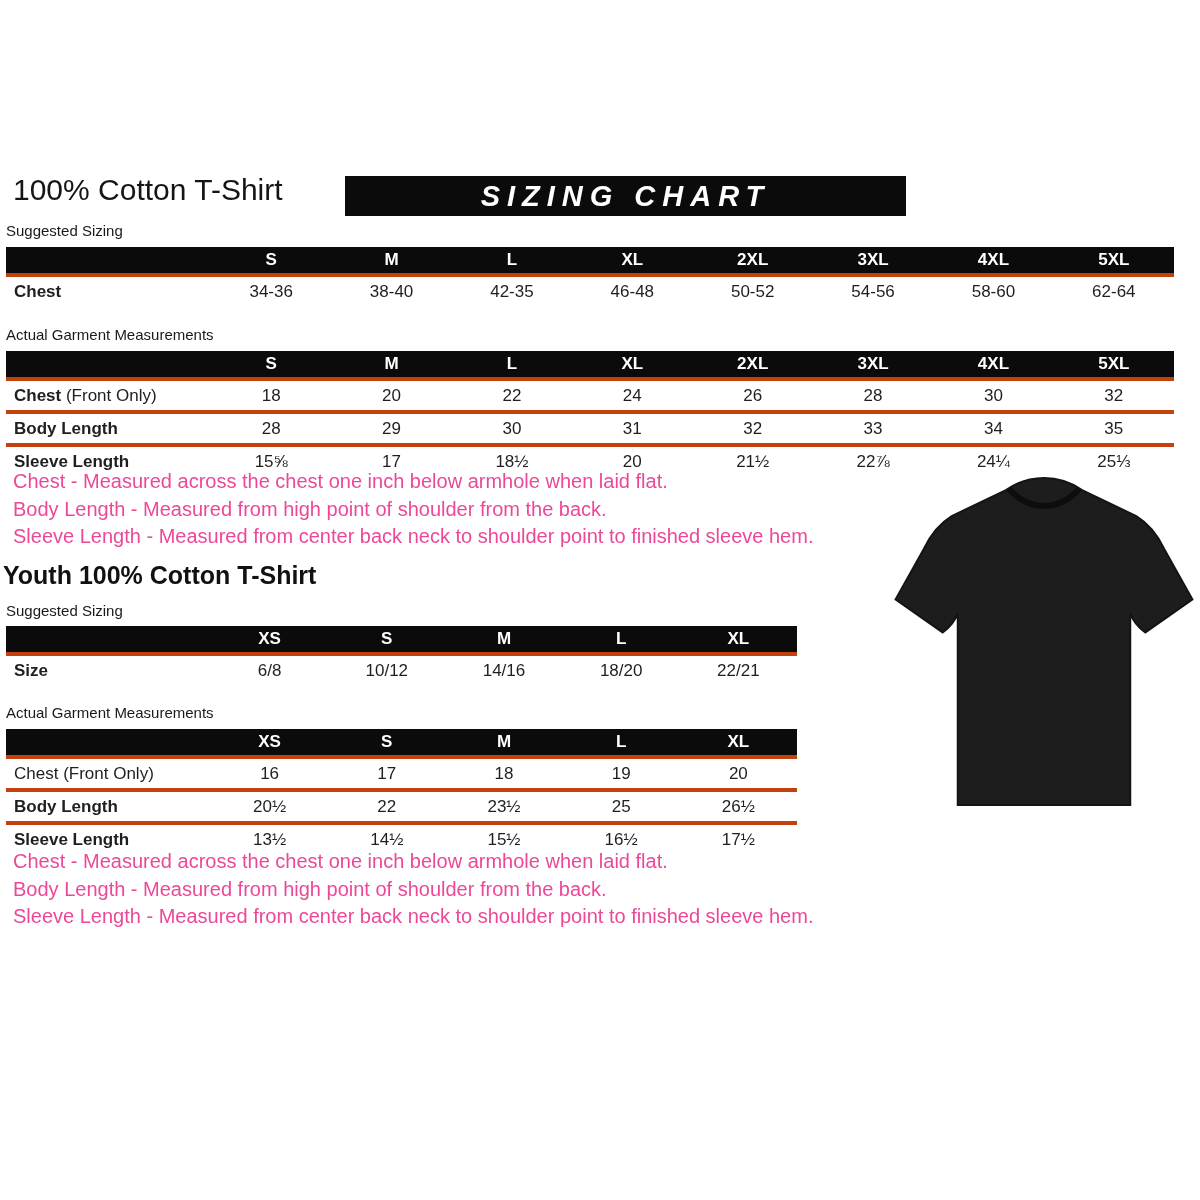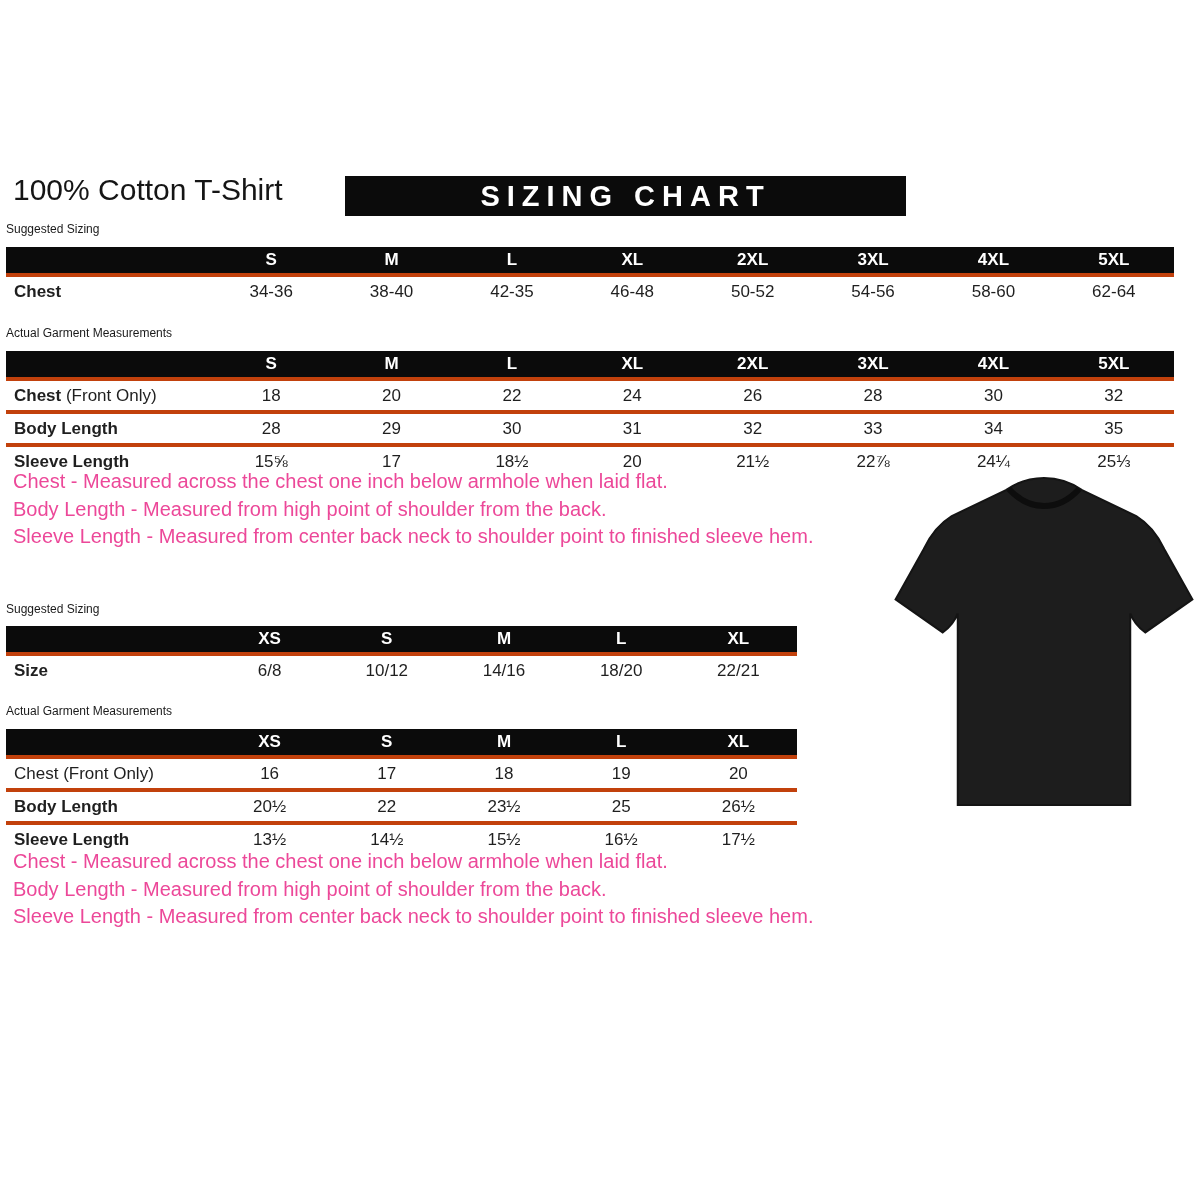--- a/index.html
+++ b/index.html
@@ -14,24 +14,24 @@
   }
   .page-title{
     position:absolute;left:13px;top:163px;
     font-size:30px;font-weight:normal;color:#151515;
     white-space:nowrap;
   }
   .banner{
     position:absolute;left:345px;top:166px;width:561px;height:40px;
     background:#0b0b0b;color:#ffffff;
     font-size:29px;font-weight:bold;letter-spacing:7px;
-    text-align:center;line-height:41px;white-space:nowrap;
+    text-align:center;line-height:41px;white-space:nowrap;font-style:italic;
   }
   .section-label{
-    position:absolute;font-size:12px;color:#1a1a1a;white-space:nowrap;
+    position:absolute;font-size:15px;color:#1a1a1a;white-space:nowrap;
   }
   .tbl-wrap{position:absolute;}
   table.size-table{
     border-collapse:collapse;table-layout:fixed;
   }
   .adult-w table.size-table{width:1168px;}
   .youth-w table.size-table{width:791px;}
   table.size-table col.label-col{width:205px;}
   table.size-table th{
     background:#0b0b0b;color:#ffffff;
@@ -174,20 +174,21 @@
         </tbody>
       </table>
     </div>
 
   <div class="notes" style="left:13px;top:458px;">
     <div>Chest - Measured across the chest one inch below armhole when laid flat.</div>
     <div>Body Length - Measured from high point of shoulder from the back.</div>
     <div>Sleeve Length - Measured from center back neck to shoulder point to finished sleeve hem.</div>
   </div>
 
+  <div class="youth-title">Youth 100% Cotton T-Shirt</div>
 
   <div class="section-label" style="left:6px;top:592px;">Suggested Sizing</div>
 
   <div class="tbl-wrap youth-w" style="left:6px;top:616px;">
       <table class="size-table">
         <colgroup>
           <col class="label-col">
           <col>
           <col>
           <col>

